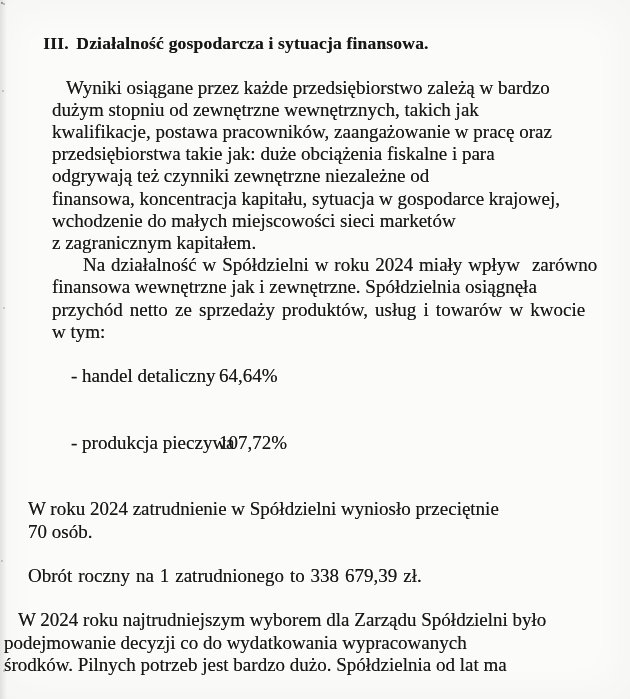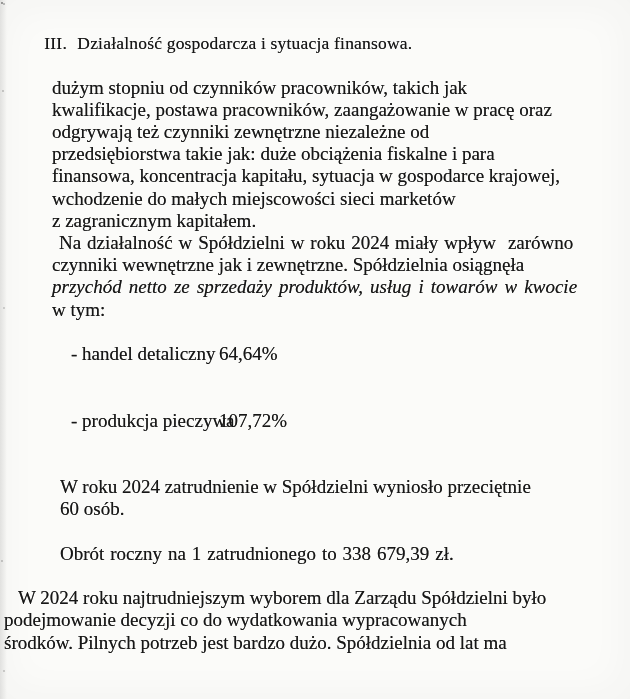--- a/index.html
+++ b/index.html
@@ -27,65 +27,66 @@
     content:"";position:absolute;left:1px;top:2px;width:2px;height:2px;border-radius:50%;
     background:rgba(40,40,40,0.55);
     box-shadow:2px 1px 0 rgba(40,40,40,0.35),
                1px 88px 0 rgba(60,60,60,0.30),
                2px 305px 0 rgba(60,60,60,0.25),
                0px 558px 0 rgba(60,60,60,0.30),
                2px 668px 0 rgba(60,60,60,0.28);
     pointer-events:none;
   }
   .ln{white-space:pre;min-height:22.2px;}
-  .head{font-weight:normal;font-size:17.5px;padding-left:26px;letter-spacing:0.2px;}
+  .head{font-weight:bold;font-size:17.5px;padding-left:19px;letter-spacing:0.2px;margin-left:6px;}
   .head-num{display:inline-block;width:33px;}
   .indent1{padding-left:52px;}
-  .indent2{padding-left:60px;}
+  .indent2{padding-left:28px;}
   .mainL{padding-left:4px;}
   .fl-para1{text-indent:14px;}
-  .fl-para2{text-indent:7px;}
+  .fl-para2{text-indent:7px;margin-left:24px;}
   .fl-para5{text-indent:14px;}
-  .wide{word-spacing:2.4px;font-style:italic;}
+  .wide{word-spacing:2.4px;}
   .wide-sm{word-spacing:1.2px;}
   .list-label{display:inline-block;width:148px;}
 </style>
 </head>
 <body>
 
 <div class="page">
 
   <div class="ln head">
     <span class="head-num">III.</span><span>Działalność gospodarcza i sytuacja finansowa.</span>
   </div>
 
-  <div class="ln indent1">dużym stopniu od czynników pracowników, takich jak</div>
+  <div class="ln indent1 fl-para1">Wyniki osiągane przez każde przedsiębiorstwo zależą w bardzo</div>
+  <div class="ln indent1">dużym stopniu od zewnętrzne wewnętrznych, takich jak</div>
   <div class="ln indent1">kwalifikacje, postawa pracowników, zaangażowanie w pracę oraz</div>
+  <div class="ln indent1">przedsiębiorstwa takie jak: duże obciążenia fiskalne i para</div>
   <div class="ln indent1">odgrywają też czynniki zewnętrzne niezależne od</div>
-  <div class="ln indent1">przedsiębiorstwa takie jak: duże obciążenia fiskalne i para</div>
   <div class="ln indent1">finansowa, koncentracja kapitału, sytuacja w gospodarce krajowej,</div>
   <div class="ln indent1">wchodzenie do małych miejscowości sieci marketów</div>
   <div class="ln indent1">z zagranicznym kapitałem.</div>
 
   <div class="ln indent1 fl-para2 wide-sm">Na działalność w Spółdzielni w roku 2024 miały wpływ  zarówno</div>
-  <div class="ln indent1">czynniki wewnętrzne jak i zewnętrzne. Spółdzielnia osiągnęła</div>
+  <div class="ln indent1">finansowa wewnętrzne jak i zewnętrzne. Spółdzielnia osiągnęła</div>
   <div class="ln indent1 wide">przychód netto ze sprzedaży produktów, usług i towarów w kwocie</div>
   <div class="ln indent1">w tym:</div>
 
   <div class="ln indent1">
     <span class="list-label">- handel detaliczny</span><span>64,64%</span>
   </div>
   <div class="ln indent1">
     <span class="list-label">- produkcja pieczywa</span><span>107,72%</span>
   </div>
 
   <div class="ln"></div>
 
   <div class="ln indent2">W roku 2024 zatrudnienie w Spółdzielni wyniosło przeciętnie</div>
-  <div class="ln indent2">60 osób.</div>
+  <div class="ln indent2">70 osób.</div>
 
   <div class="ln"></div>
 
   <div class="ln indent2 wide-sm">Obrót roczny na 1 zatrudnionego to 338 679,39 zł.</div>
 
   <div class="ln"></div>
 
   <div class="ln mainL fl-para5">W 2024 roku najtrudniejszym wyborem dla Zarządu Spółdzielni było</div>
   <div class="ln mainL">podejmowanie decyzji co do wydatkowania wypracowanych</div>
   <div class="ln mainL">środków. Pilnych potrzeb jest bardzo dużo. Spółdzielnia od lat ma</div>

